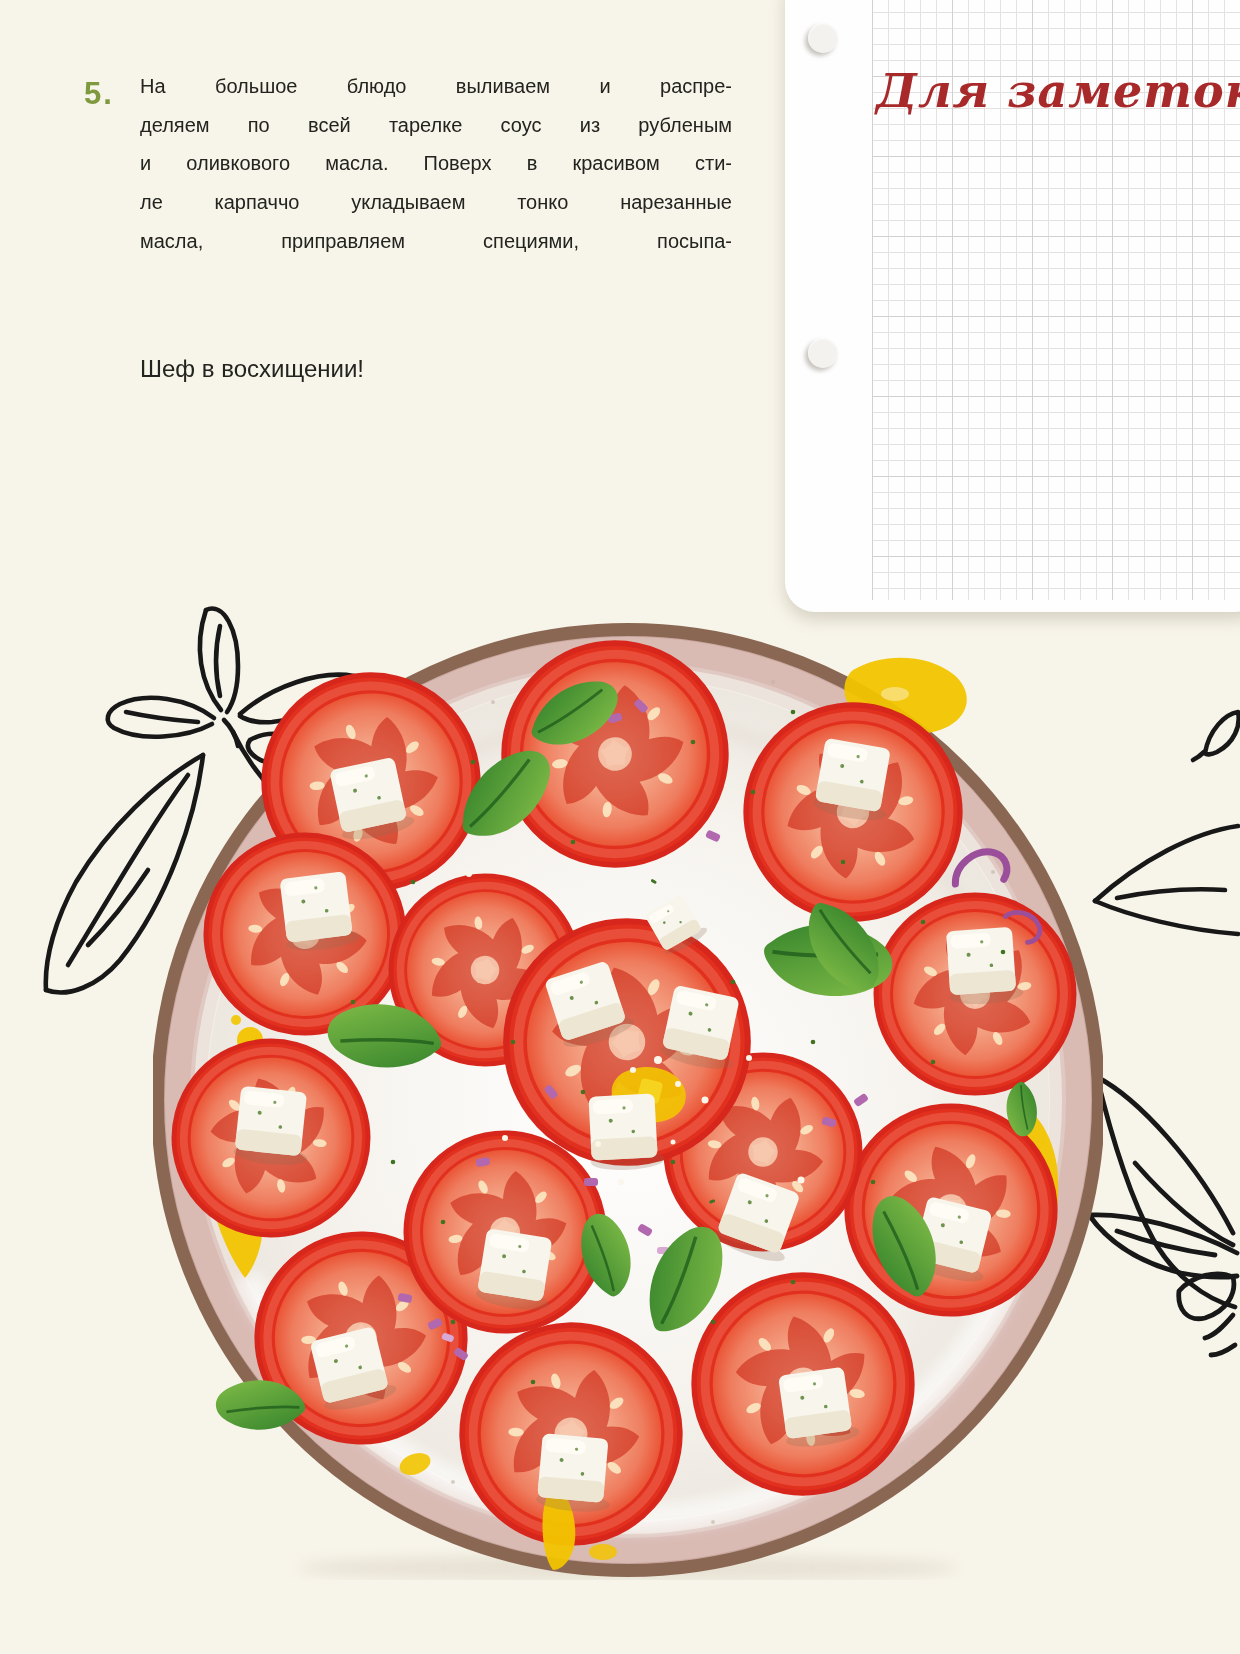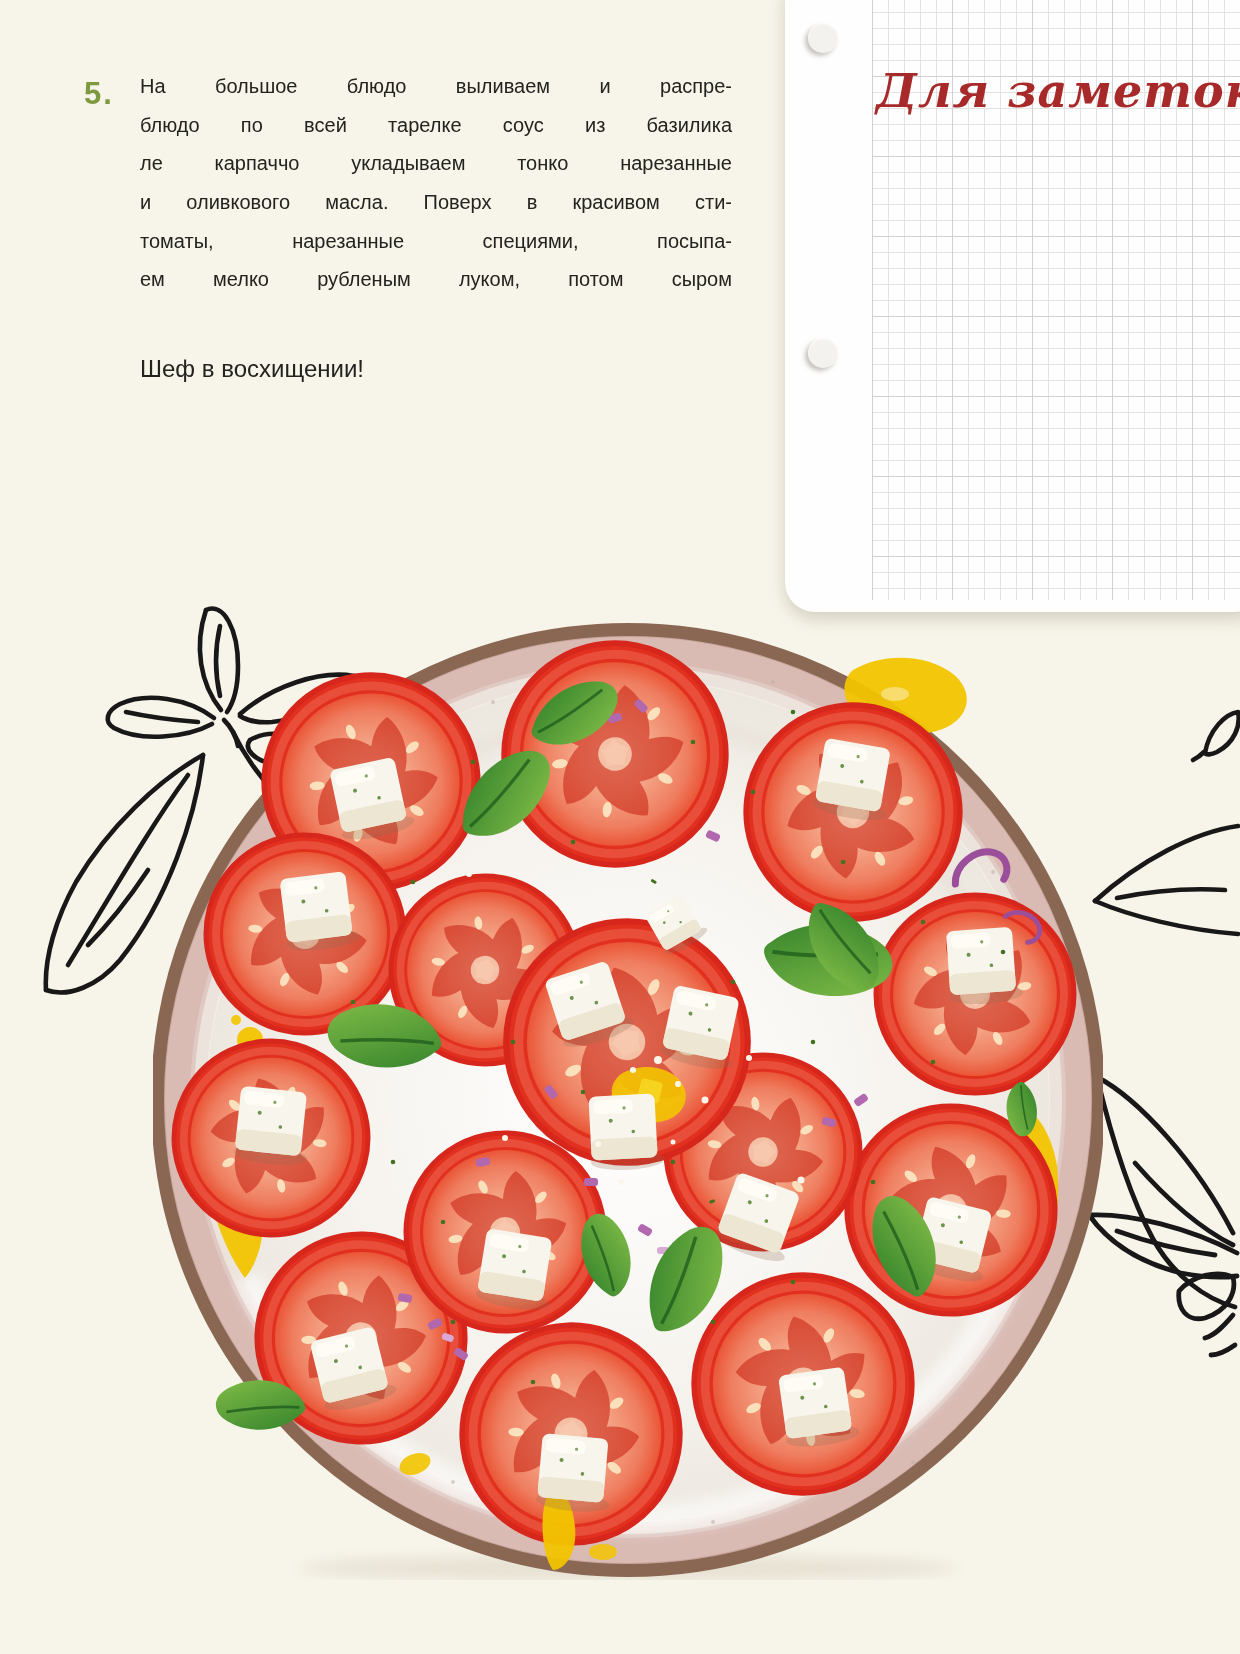--- a/index.html
+++ b/index.html
@@ -46,25 +46,24 @@
   svg{display:block}
 </style>
 </head>
 <body>
 
 <main class="page">
 
   <span class="step-number">5.</span>
   <div class="step-lines">
     <div class="ln">На большое блюдо выливаем и распре-</div>
-    <div class="ln">блюдо по всей тарелке соус из базилика</div>
+    <div class="ln">деляем по всей тарелке соус из рубленым</div>
+    <div class="ln">и оливкового масла. Поверх в красивом сти-</div>
     <div class="ln">ле карпаччо укладываем тонко нарезанные</div>
-    <div class="ln">и оливкового масла. Поверх в красивом сти-</div>
-    <div class="ln">томаты, нарезанные специями, посыпа-</div>
-    <div class="ln">ем мелко рубленым луком, потом сыром</div>
+    <div class="ln">масла, приправляем специями, посыпа-</div>
   </div>
   <div class="closing">Шеф в восхищении!</div>
 
   <aside class="notes-card">
     <div class="grid-paper"></div>
   </aside>
   <div class="hole hole-1"></div>
   <div class="hole hole-2"></div>
   <h2 class="notes-title">Для заметок:</h2>
 

